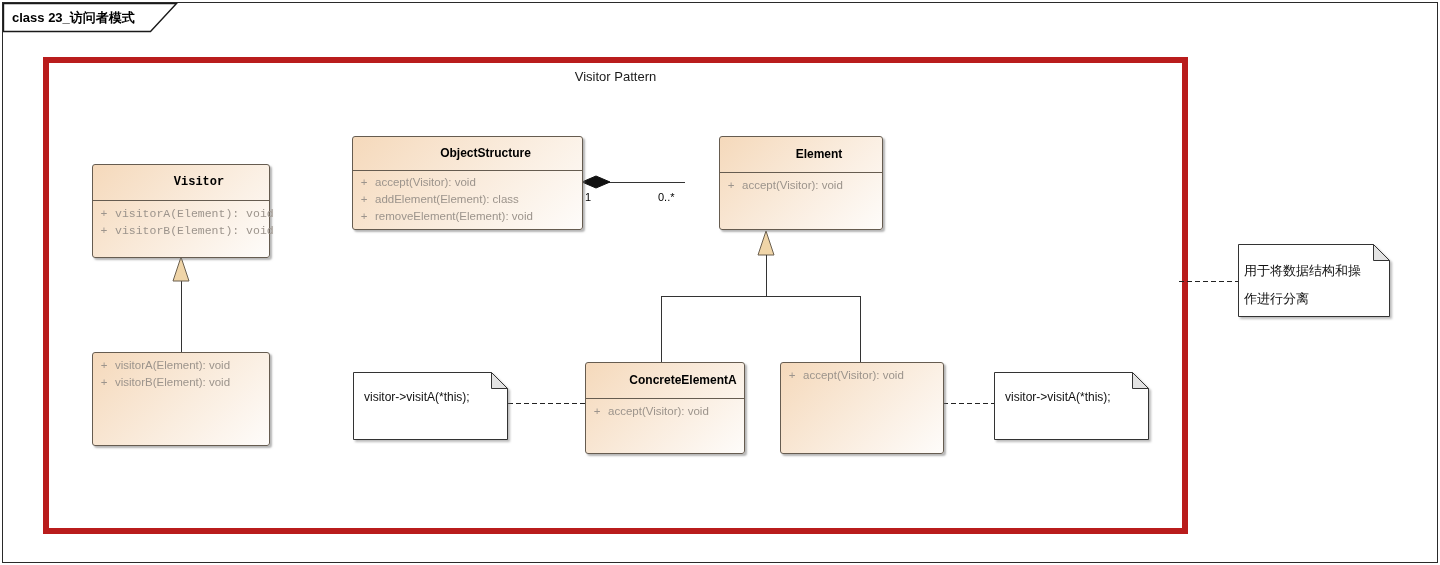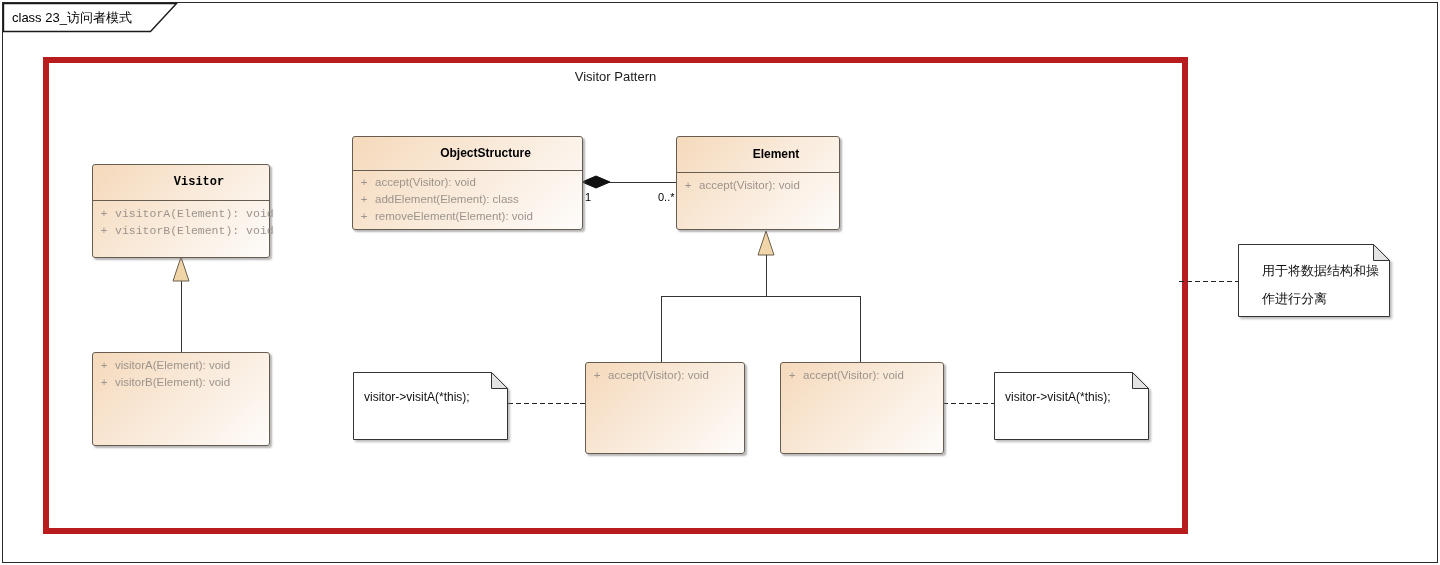--- a/index.html
+++ b/index.html
@@ -3,21 +3,21 @@
 <meta charset="utf-8">
 <style>
   html,body{margin:0;padding:0;background:#fff;}
   #canvas{position:relative;width:1440px;height:565px;background:#ffffff;overflow:hidden;
           font-family:"Liberation Sans",sans-serif;}
   .canvas-border{position:absolute;left:2px;top:2px;width:1434px;height:559px;
                  border:1px solid #2a2a2a;pointer-events:none;}
   
   .tab{position:absolute;left:3px;top:3px;width:178px;height:31px;}
   .tab svg{position:absolute;left:0;top:0;}
-  .tab-label{position:absolute;left:9px;top:6px;font-size:13px;font-weight:normal;color:#000;white-space:nowrap;}
+  .tab-label{position:absolute;left:9px;top:6px;font-size:13px;font-weight:bold;color:#000;white-space:nowrap;}
   
   .frame{position:absolute;left:43px;top:57px;width:1133px;height:465px;border:6px solid #b91c1c;}
   .frame-title{position:absolute;left:0;top:6px;width:100%;text-align:center;font-size:13px;color:#1a1a1a;}
   
   .uml-class{position:absolute;z-index:2;border:1px solid #665c50;border-radius:3px;
              background:linear-gradient(135deg,#f5d9bb 0%,#f9e9d8 45%,#fefcfa 100%);
              box-shadow:2px 2px 2px rgba(120,120,120,.55);}
   .uml-class-title{height:35px;line-height:35px;text-align:center;font-size:12px;font-weight:bold;
                    color:#000;border-bottom:1px solid #665c50;padding-left:36px;}
   .uml-methods{padding-top:4px;}
@@ -105,21 +105,21 @@
           <span class="vis">+</span>
           <span class="sig">addElement(Element): class</span>
         </div>
       <div class="uml-method">
           <span class="vis">+</span>
           <span class="sig">removeElement(Element): void</span>
         </div>
     </div>
   </div>
 
-  <div class="uml-class" style="left:676px;top:136px;width:162px;height:92px;">
+  <div class="uml-class" style="left:719px;top:136px;width:162px;height:92px;">
     <div class="uml-class-title">Element</div>
     <div class="uml-methods">
       <div class="uml-method">
           <span class="vis">+</span>
           <span class="sig">accept(Visitor): void</span>
         </div>
     </div>
   </div>
 
   <div class="uml-class" style="left:92px;top:352px;width:176px;height:92px;">
@@ -129,20 +129,21 @@
           <span class="sig">visitorA(Element): void</span>
         </div>
       <div class="uml-method">
           <span class="vis">+</span>
           <span class="sig">visitorB(Element): void</span>
         </div>
     </div>
   </div>
 
   <div class="uml-class" style="left:585px;top:362px;width:158px;height:90px;">
+    <div class="uml-class-title">ConcreteElementA</div>
     <div class="uml-methods">
       <div class="uml-method">
           <span class="vis">+</span>
           <span class="sig">accept(Visitor): void</span>
         </div>
     </div>
   </div>
 
   <div class="uml-class" style="left:780px;top:362px;width:162px;height:90px;">
     <div class="uml-methods">
@@ -171,19 +172,19 @@
     <div class="note-lines" style="padding:18px 0 0 11px;">
       <div class="note-line">visitor-&gt;visitA(*this);</div>
     </div>
   </div>
 
   <div class="note note-cn" style="left:1238px;top:244px;width:152px;height:73px;">
     <svg width="152" height="73">
       <polygon points="0.5,0.5 135.5,0.5 151.5,16.5 151.5,72.5 0.5,72.5" fill="#ffffff" stroke="#333" stroke-width="1"></polygon>
       <polygon points="135.5,0.5 135.5,16.5 151.5,16.5" fill="#e3e3e3" stroke="#333" stroke-width="1"></polygon>
     </svg>
-    <div class="note-lines" style="padding:13px 0 0 24px;">
+    <div class="note-lines" style="padding:13px 0 0 6px;">
       <div class="note-line">用于将数据结构和操</div>
       <div class="note-line">作进行分离</div>
     </div>
   </div>
 
 </div>
 
 </body></html>

